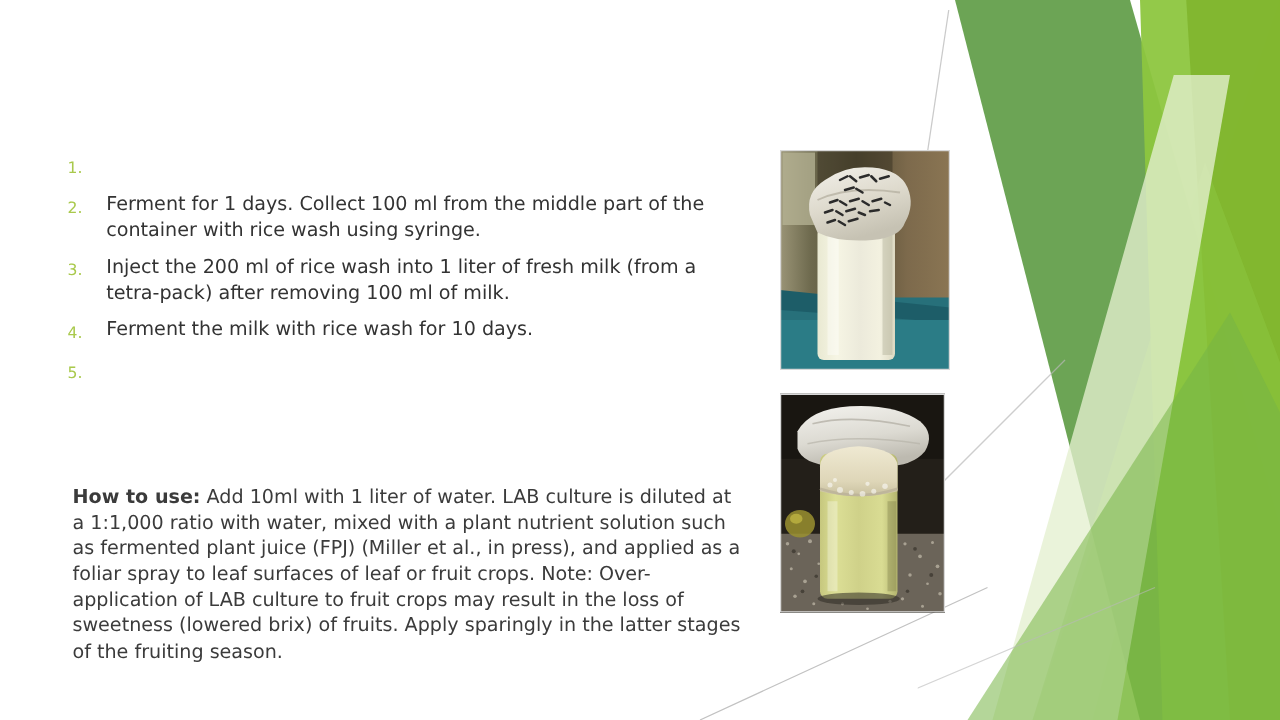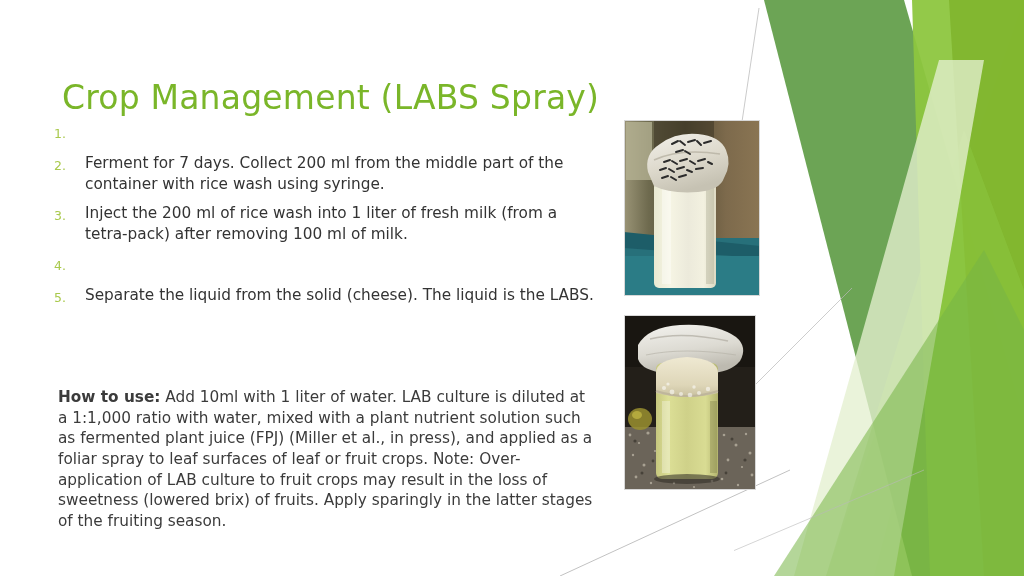--- a/index.html
+++ b/index.html
@@ -116,40 +116,39 @@
       <line x1="25" y1="8" x2="-60" y2="576" stroke="#b9b9b9" stroke-width="1" opacity="0.75"></line>
       <line x1="118" y1="288" x2="-170" y2="576" stroke="#b9b9b9" stroke-width="1" opacity="0.7"></line>
       <line x1="190" y1="470" x2="-60" y2="576" stroke="#b9b9b9" stroke-width="1" opacity="0.6"></line>
     </svg>
   </div>
 
   <svg style="position:absolute;left:0;top:0;width:1024px;height:576px;pointer-events:none;">
     <line x1="790" y1="470" x2="560" y2="576" stroke="#c2c2c2" stroke-width="1"></line>
   </svg>
 
-  <h1 id="title">Crop Management (LABS Spray)</h1>
 
   <ol id="steps" style="list-style:none;margin:0;padding:0;">
     <li class="step">
       <span class="step-num">1.</span>
     </li>
     <li class="step">
       <span class="step-num">2.</span>
-      <span class="step-text">Ferment for 7 days.  Collect 200 ml from the middle part of the container with rice wash using syringe.</span>
+      <span class="step-text">Ferment for 1 days.  Collect 100 ml from the middle part of the container with rice wash using syringe.</span>
     </li>
     <li class="step">
       <span class="step-num">3.</span>
       <span class="step-text">Inject the 200 ml of rice wash into 1 liter of fresh milk (from a tetra-pack) after removing 100 ml of milk.</span>
     </li>
     <li class="step">
       <span class="step-num">4.</span>
+      <span class="step-text">Ferment the milk with rice wash for 10 days.</span>
     </li>
     <li class="step">
       <span class="step-num">5.</span>
-      <span class="step-text">Separate the liquid from the solid (cheese).  The liquid is the LABS.</span>
     </li>
   </ol>
 
   <p id="howto"><span class="lead">How to use:</span><span> Add 10ml with 1 liter of water. LAB culture is diluted at a 1:1,000 ratio with water, mixed with a plant nutrient solution such as fermented plant juice (FPJ) (Miller et al., in press), and applied as a foliar spray to leaf surfaces of leaf or fruit crops. Note: Over-application of LAB culture to fruit crops may result in the loss of sweetness (lowered brix) of fruits. Apply sparingly in the latter stages of the fruiting season.</span></p>
 
   <div class="photo" id="photo-rice-wash">
     <svg width="136" height="176" viewBox="0 0 136 176" xmlns="http://www.w3.org/2000/svg">
       <defs>
         <linearGradient id="bgWall" x1="0" y1="0" x2="1" y2="0">
           <stop offset="0%" stop-color="#9a9476"></stop>

